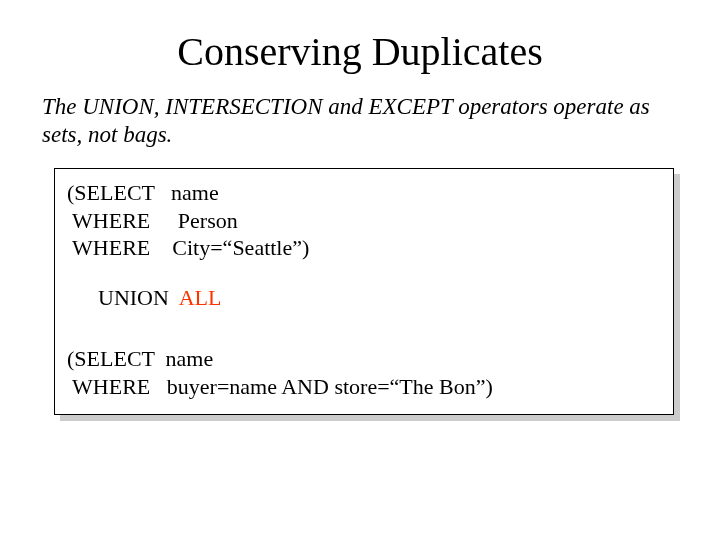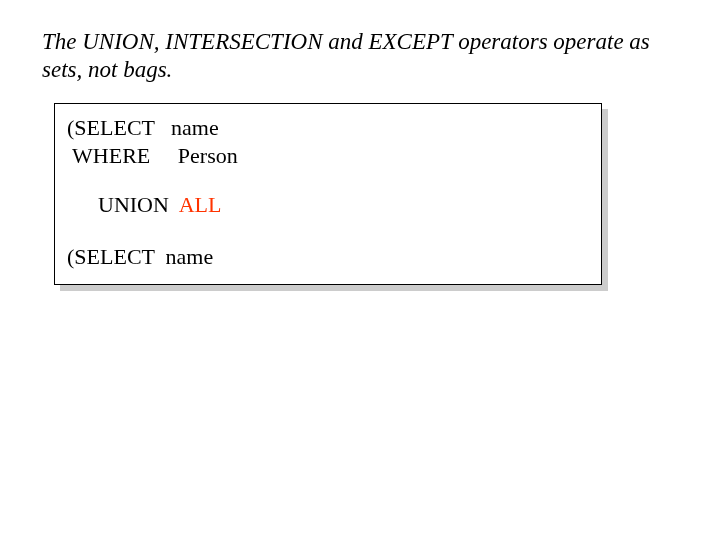--- a/index.html
+++ b/index.html
@@ -27,21 +27,21 @@
     .desc {
       font-size: 23px;
       line-height: 1.2;
       margin-bottom: 20px;
       padding-left: 6px;
       font-style: italic;
     }
     .code-wrap {
       position: relative;
       margin-left: 18px;
-      width: 548px;
+      width: 620px;
     }
     .code-shadow {
       position: absolute;
       top: 6px;
       left: 6px;
       width: 100%;
       height: 100%;
       background: #cccccc;
     }
     .code-box {
@@ -49,55 +49,58 @@
       background: #ffffff;
       border: 1px solid #000000;
       padding: 10px 12px 14px 12px;
       font-size: 22px;
       line-height: 1.25;
     }
     .code-line {
       white-space: pre;
     }
     .union-row {
-      margin: 22px 0 24px 20px;
+      margin: 22px 0 34px 20px;
       white-space: pre;
     }
     .union-kw {
       color: #000000;
     }
     .all-kw {
       color: #ff3300;
     }
     .block1 {
       margin-bottom: 0;
     }
     .block2 {
       margin-top: 0;
     }
   </style>
 </head>
 <body>
 
 <div class="slide">
 
+  <h1 class="title">Conserving Duplicates</h1>
 
   <p class="desc">The UNION, INTERSECTION and EXCEPT operators operate as sets, not bags.</p>
 
   <div class="code-wrap">
     <div class="code-shadow"></div>
     <div class="code-box">
 
       <div class="block1">
         <div class="code-line">(SELECT   name</div>
         <div class="code-line"> WHERE     Person</div>
+        <div class="code-line"> WHERE    City=“Seattle”)</div>
       </div>
 
       <div class="union-row"><span class="union-kw">  UNION  </span><span class="all-kw">ALL</span></div>
 
       <div class="block2">
         <div class="code-line">(SELECT  name</div>
+        <div class="code-line"> WHERE   buyer=name AND store=“The Bon”)</div>
       </div>
 
     </div>
   </div>
 
 </div>
 
 </body></html>

